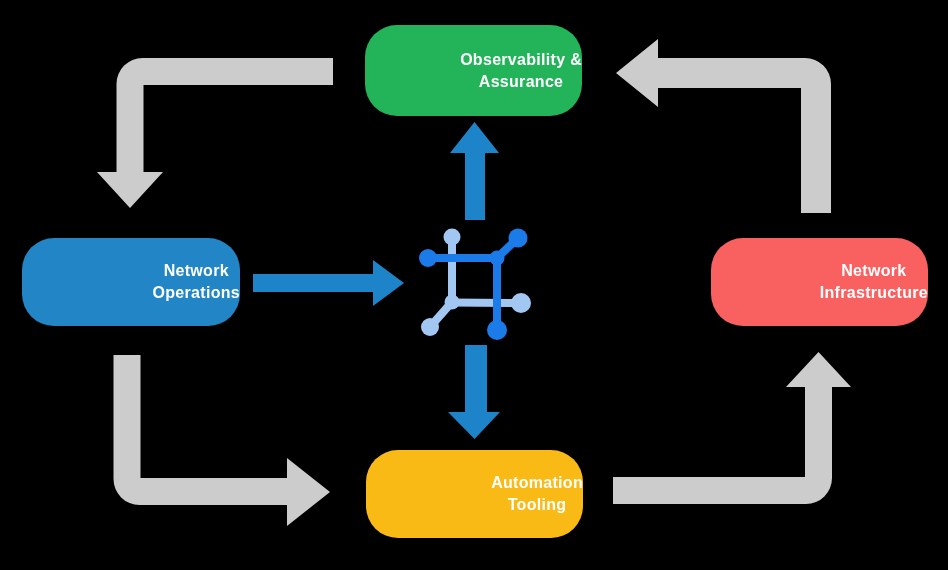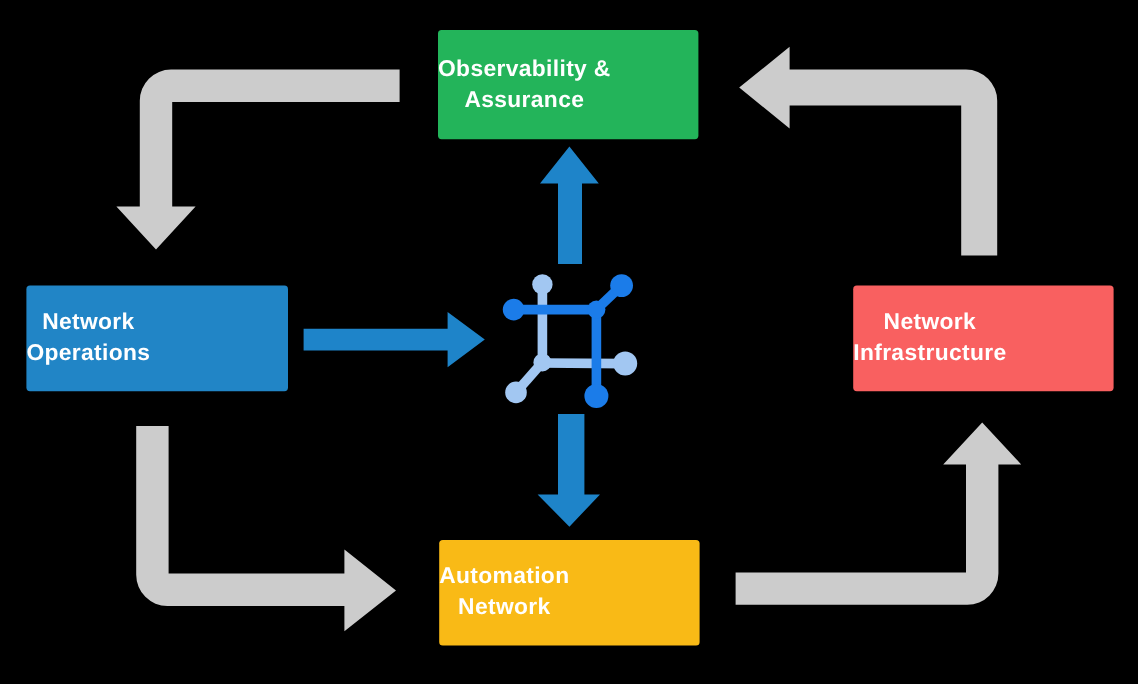--- a/index.html
+++ b/index.html
@@ -17,27 +17,27 @@
   }
   .layer {
     position: absolute;
     left: 0;
     top: 0;
     width: 948px;
     height: 570px;
   }
   .node {
     position: absolute;
-    border-radius: 3px;
+    border-radius: 32px;
     display: flex;
     align-items: center;
-    justify-content: flex-start;
+    justify-content: flex-end;
     text-align: center;
     color: #ffffff;
-    font-size: 19px;
+    font-size: 16px;
     font-weight: 600;
     letter-spacing: 0.3px;
     line-height: 1.35;
     white-space: pre-line;
   }
   .node-observability { left: 365px; top: 25px;  width: 217px; height: 91px; }
   .node-operations    { left: 22px;  top: 238px; width: 218px; height: 88px; }
   .node-infrastructure{ left: 711px; top: 238px; width: 217px; height: 88px; }
   .node-automation    { left: 366px; top: 450px; width: 217px; height: 88px; }
   .center-icon {
@@ -99,16 +99,16 @@
   <div class="node node-operations" style="background-color: rgb(33, 133, 198);">
     <span>Network
 Operations</span>
   </div>
   <div class="node node-infrastructure" style="background-color: rgb(249, 96, 96);">
     <span>Network
 Infrastructure</span>
   </div>
   <div class="node node-automation" style="background-color: rgb(249, 186, 22);">
     <span>Automation
-Network</span>
+Tooling</span>
   </div>
 
 </div>
 
 </body></html>

